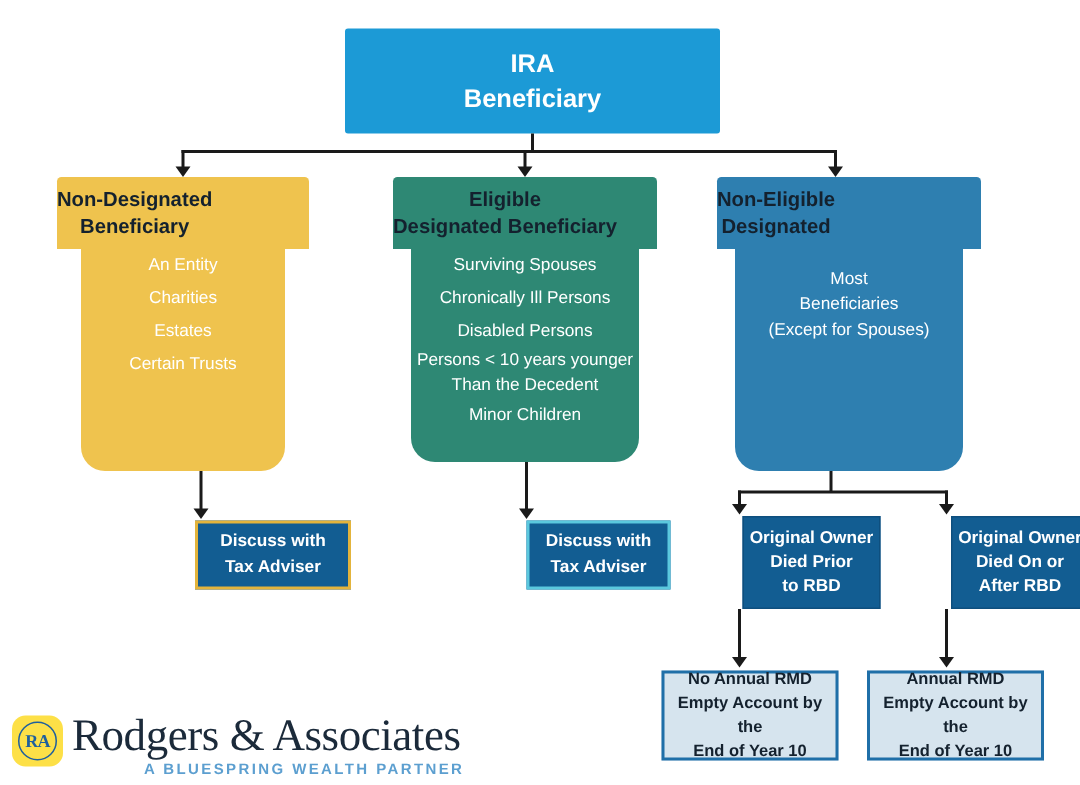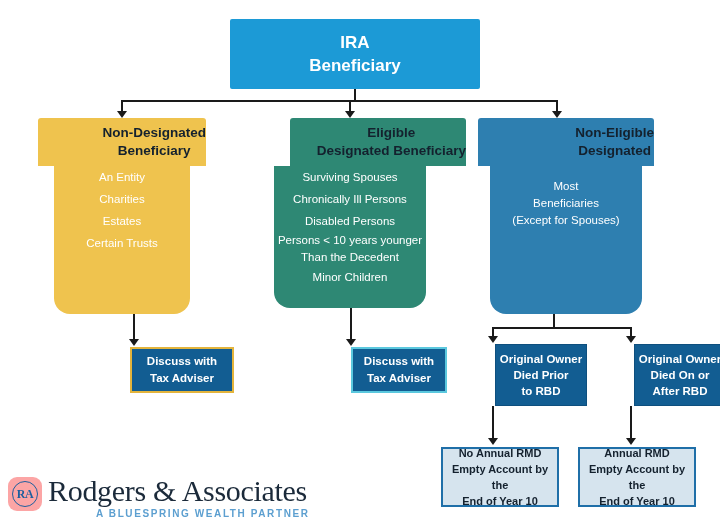--- a/index.html
+++ b/index.html
@@ -12,38 +12,38 @@
         text-align:center;}
 
   
   #root-node{left:230px;top:19px;width:250px;height:70px;background:#1C9AD6;
              border-radius:2px;}
   #root-node .ttl{color:#ffffff;font-weight:bold;font-size:17px;line-height:23px;}
 
   
   .cat{position:absolute;}
   .cat .head{position:absolute;left:0;top:0;box-sizing:border-box;
-             display:flex;align-items:center;justify-content:flex-end;
+             display:flex;align-items:center;justify-content:flex-start;
              text-align:center;border-radius:3px 3px 0 0;}
   .cat .head .htxt{font-weight:bold;font-size:13.5px;line-height:18px;color:#14212e;}
   .cat .body{position:absolute;box-sizing:border-box;
              display:flex;flex-direction:column;align-items:center;
              text-align:center;
              border-radius:0 0 16px 16px;}
   .cat .body .line{color:#ffffff;font-size:11.5px;line-height:15px;
                    padding:3.5px 0;}
   .cat .body .line.tight{padding:1px 0;}
 
   
   #cat-nondesignated{left:38px;top:118px;width:168px;height:196px;}
   #cat-nondesignated .head{width:168px;height:48px;background:#EFC34E;}
   #cat-nondesignated .body{left:16px;top:48px;width:136px;height:148px;background:#EFC34E;}
   
   #cat-eligible{left:262px;top:118px;width:176px;height:190px;}
-  #cat-eligible .head{width:176px;height:48px;background:#2E8874;margin-left:28px;}
+  #cat-eligible .head{width:176px;height:48px;background:#2E8874;}
   #cat-eligible .body{left:12px;top:48px;width:152px;height:142px;background:#2E8874;}
   
   #cat-noneligible{left:478px;top:118px;width:176px;height:196px;}
   #cat-noneligible .head{width:176px;height:48px;background:#2E7FB0;}
   #cat-noneligible .body{left:12px;top:48px;width:152px;height:148px;background:#2E7FB0;}
 
   
   .leaf{position:absolute;box-sizing:border-box;display:flex;
         flex-direction:column;align-items:center;justify-content:center;
         text-align:center;}
@@ -65,21 +65,21 @@
 
   
   .ln{position:absolute;background:#1a1a1a;}
   .arw{position:absolute;width:0;height:0;
        border-left:5px solid transparent;border-right:5px solid transparent;
        border-top:7px solid #1a1a1a;}
 
   
   #logo{position:absolute;left:8px;top:472px;width:312px;height:48px;}
   #logo-mark{position:absolute;left:0;top:5px;width:34px;height:34px;
-             border-radius:9px;background:#fca5a5;
+             border-radius:9px;background:#fde047;
              display:flex;align-items:center;justify-content:center;}
   #logo-mark .inner{width:24px;height:24px;border-radius:50%;
                     border:1.5px solid #1E5F9E;display:flex;
                     align-items:center;justify-content:center;
                     color:#1E5F9E;font-family:"Liberation Serif",serif;
                     font-size:12px;font-weight:bold;letter-spacing:-0.5px;}
   #logo-name{position:absolute;left:40px;top:2px;
              font-family:"Liberation Serif", serif;font-size:30px;
              color:#1b2a3a;letter-spacing:-0.3px;white-space:nowrap;}
   #logo-tag{position:absolute;left:88px;top:36px;

